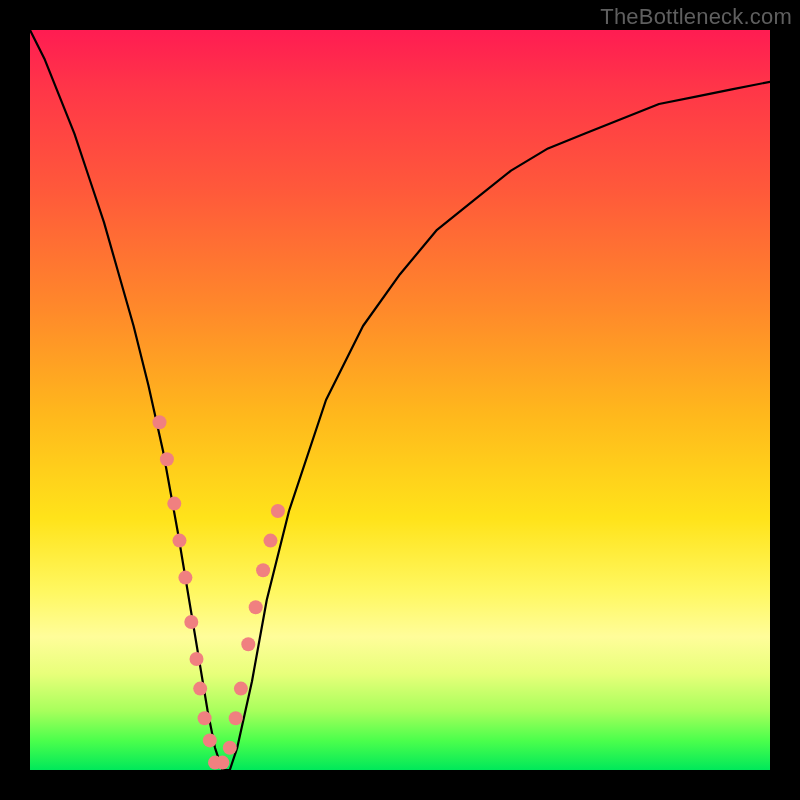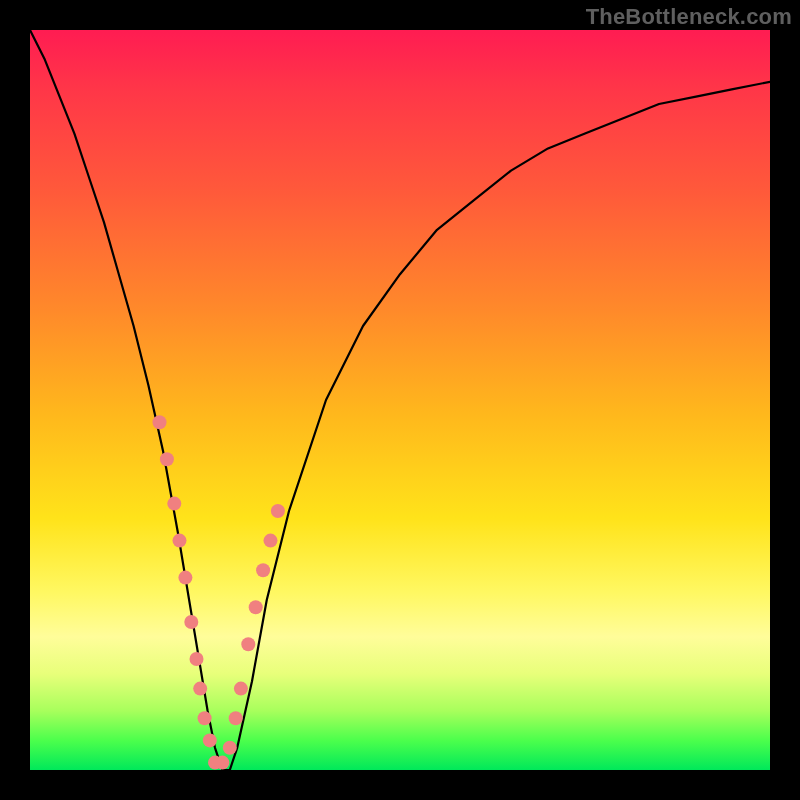--- a/index.html
+++ b/index.html
@@ -38,21 +38,21 @@
       #4cff4c 96%,
       #00e85a 100%
     );
   }
   .watermark {
     position: absolute;
     top: 4px;
     right: 8px;
     color: #5f5f5f;
     font-size: 22px;
-    font-weight: 700;
+    font-weight: 400;
     letter-spacing: 0.2px;
     z-index: 10;
   }
   svg.curve {
     position: absolute;
     left: 0;
     top: 0;
     width: 740px;
     height: 740px;
   }

